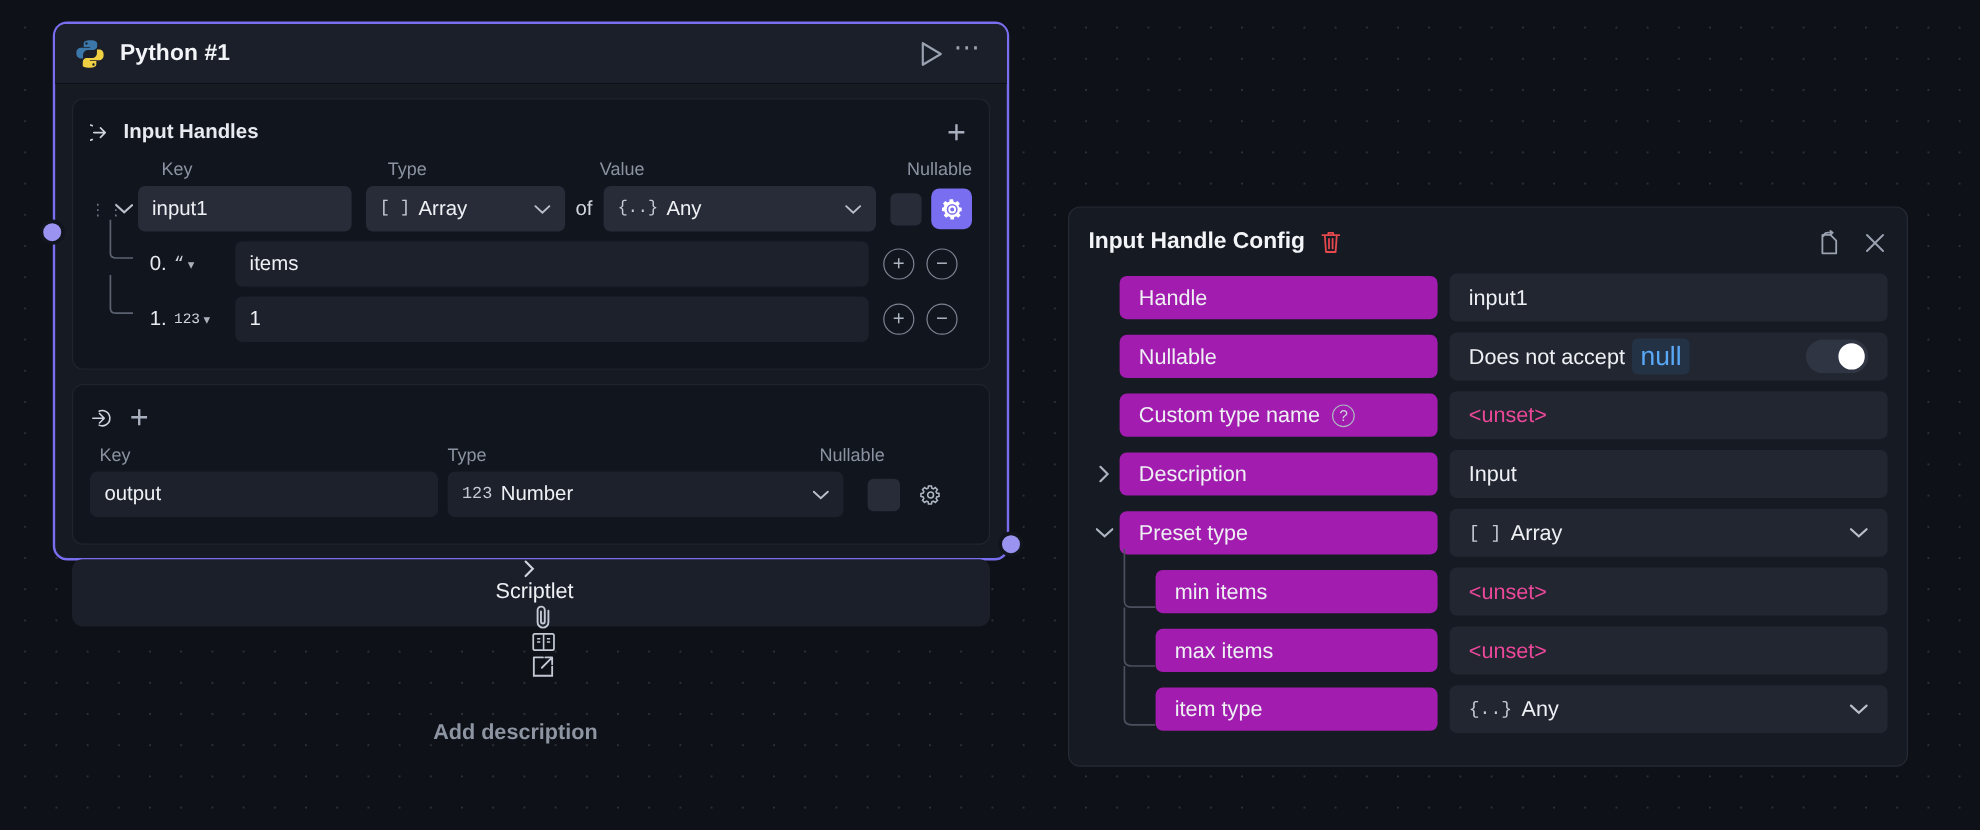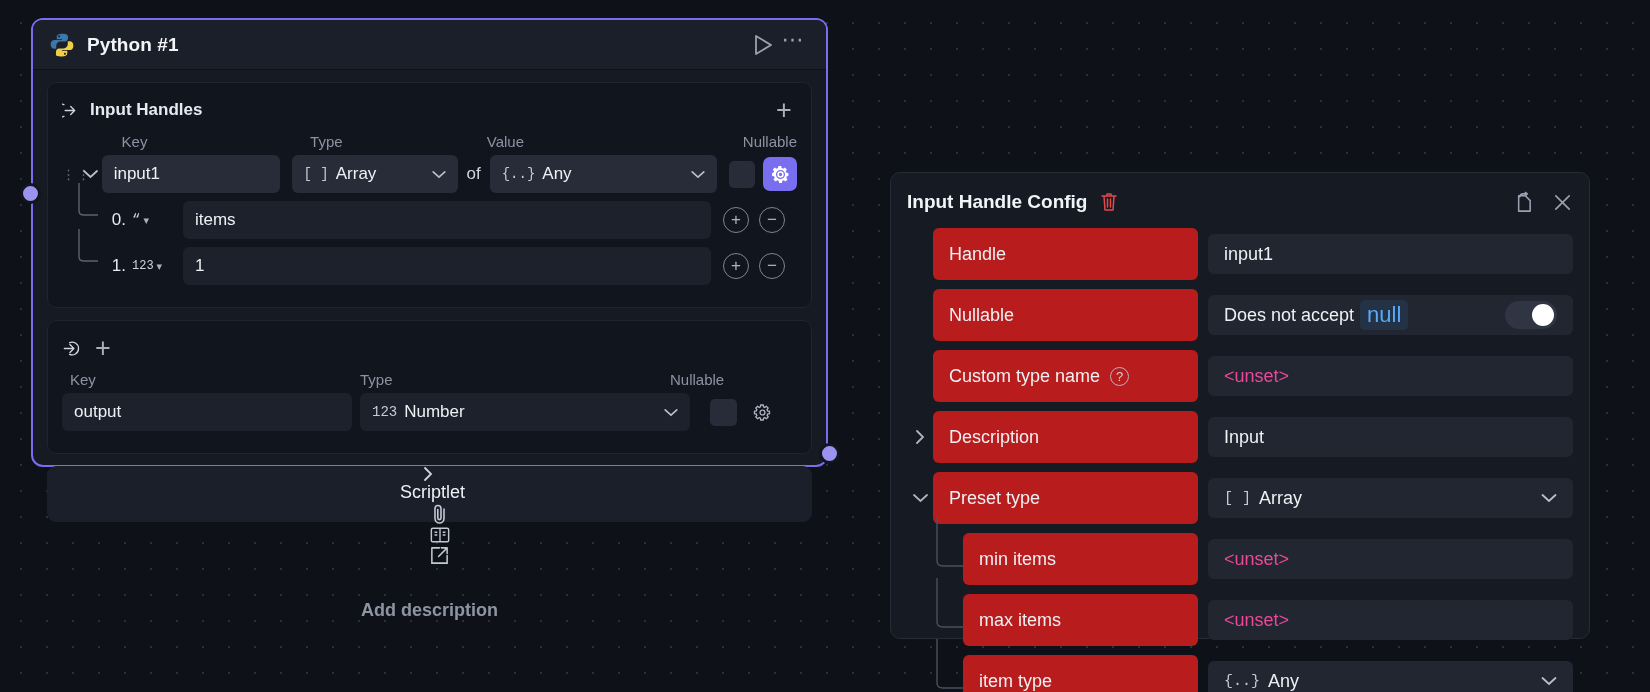--- a/index.html
+++ b/index.html
@@ -13,21 +13,21 @@
     position: relative;
     width: 1650px; height: 692px;
     background-color: #0e1117;
     background-image: radial-gradient(#2a2f3a 1.2px, transparent 1.2px);
     background-size: 26px 26px;
     background-position: 8px 10px;
   }
 
   
   #node {
-    position: absolute; left: 31px; top: 18px;
+    position: absolute; left: 44px; top: 18px;
     width: 797px; height: 449px;
     background: #161a22;
     border: 2.5px solid #7a6ef0;
     border-radius: 12px;
     overflow: visible;
   }
   #node-header {
     height: 50px;
     display: flex; align-items: center;
     padding: 0 18px 0 16px;
@@ -126,21 +126,21 @@
   }
   #cfg-head { display: flex; align-items: center; height: 34px; }
   #cfg-title { font-size: 19px; font-weight: bold; color: #f2f4f8; }
   #trash { margin-left: 12px; color: #e5484d; display: flex; }
   .cfg-sp { flex: 1 1 auto; }
   .cfg-ico { color: #9aa2b1; margin-left: 18px; display: flex; }
 
   .crow { display: flex; align-items: center; margin-top: 9px; position: relative; }
   .crow .twig { width: 26px; display: flex; align-items: center; justify-content: center; color: #aeb5c2; }
   .cl {
-    background: #b91c1c; border-radius: 6px; height: 52px;
+    background: #a21caf; border-radius: 6px; height: 36px;
     display: flex; align-items: center; padding: 16px 16px;
     color: #eef0f4; font-size: 18px;
   }
   .cv {
     background: #212631; border-radius: 6px; height: 40px;
     display: flex; align-items: center; padding: 0 16px;
     color: #eef0f4; font-size: 18px; flex: 1 1 auto; margin-left: 10px;
     justify-content: space-between;
   }
   .cv.unset { color: #ec4899; }

